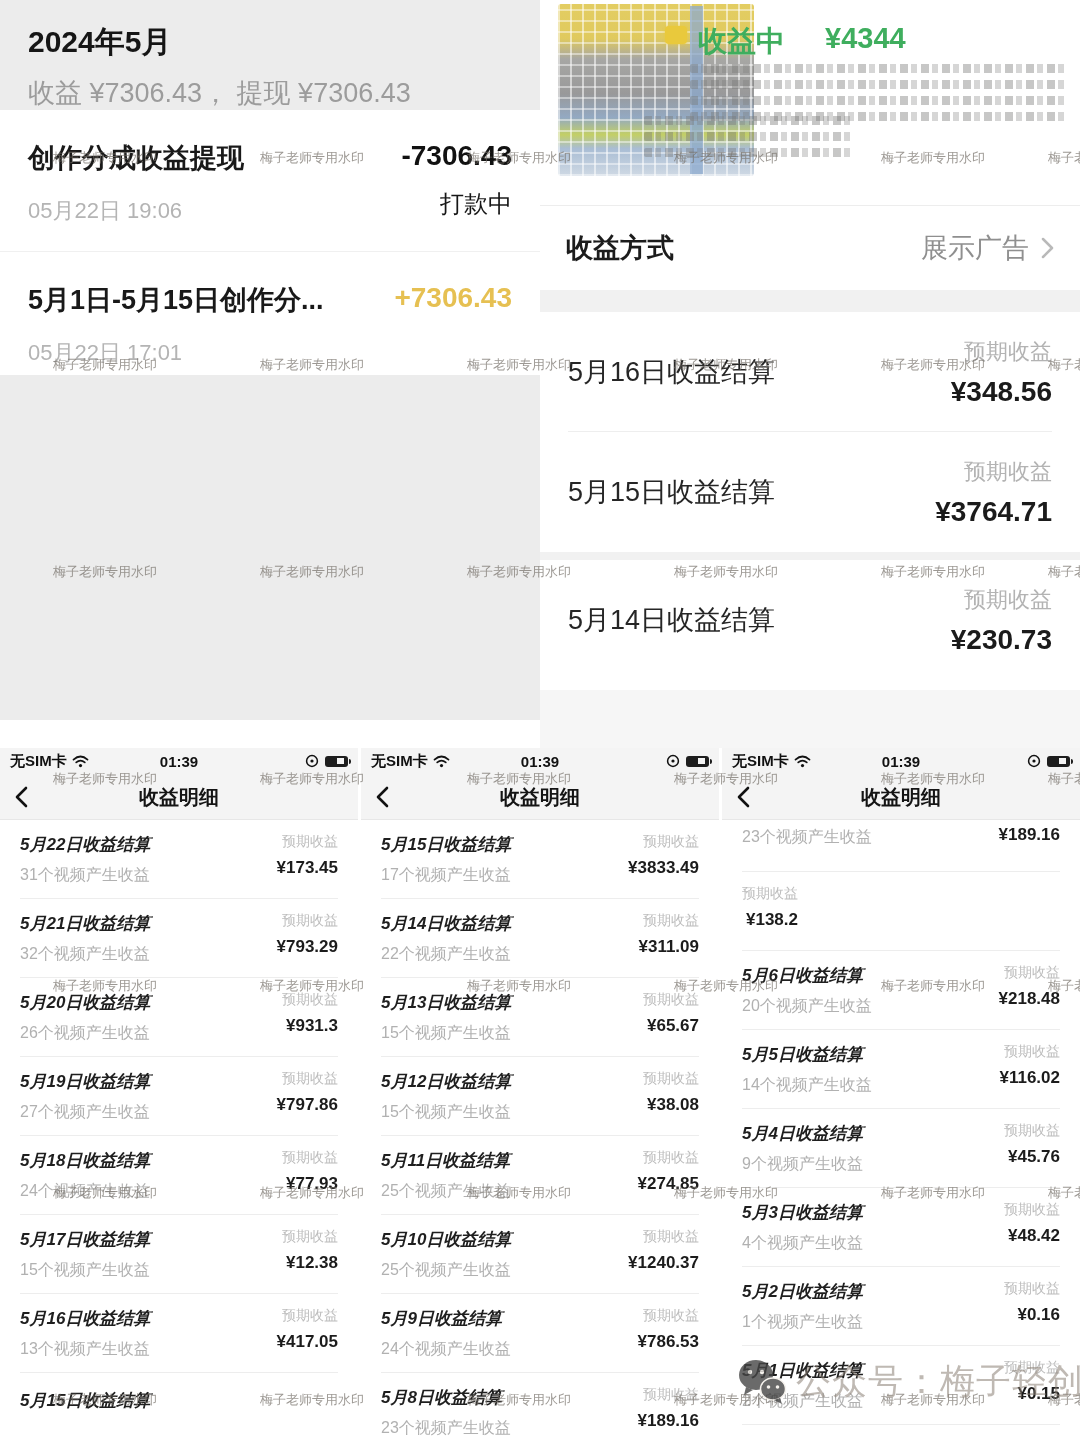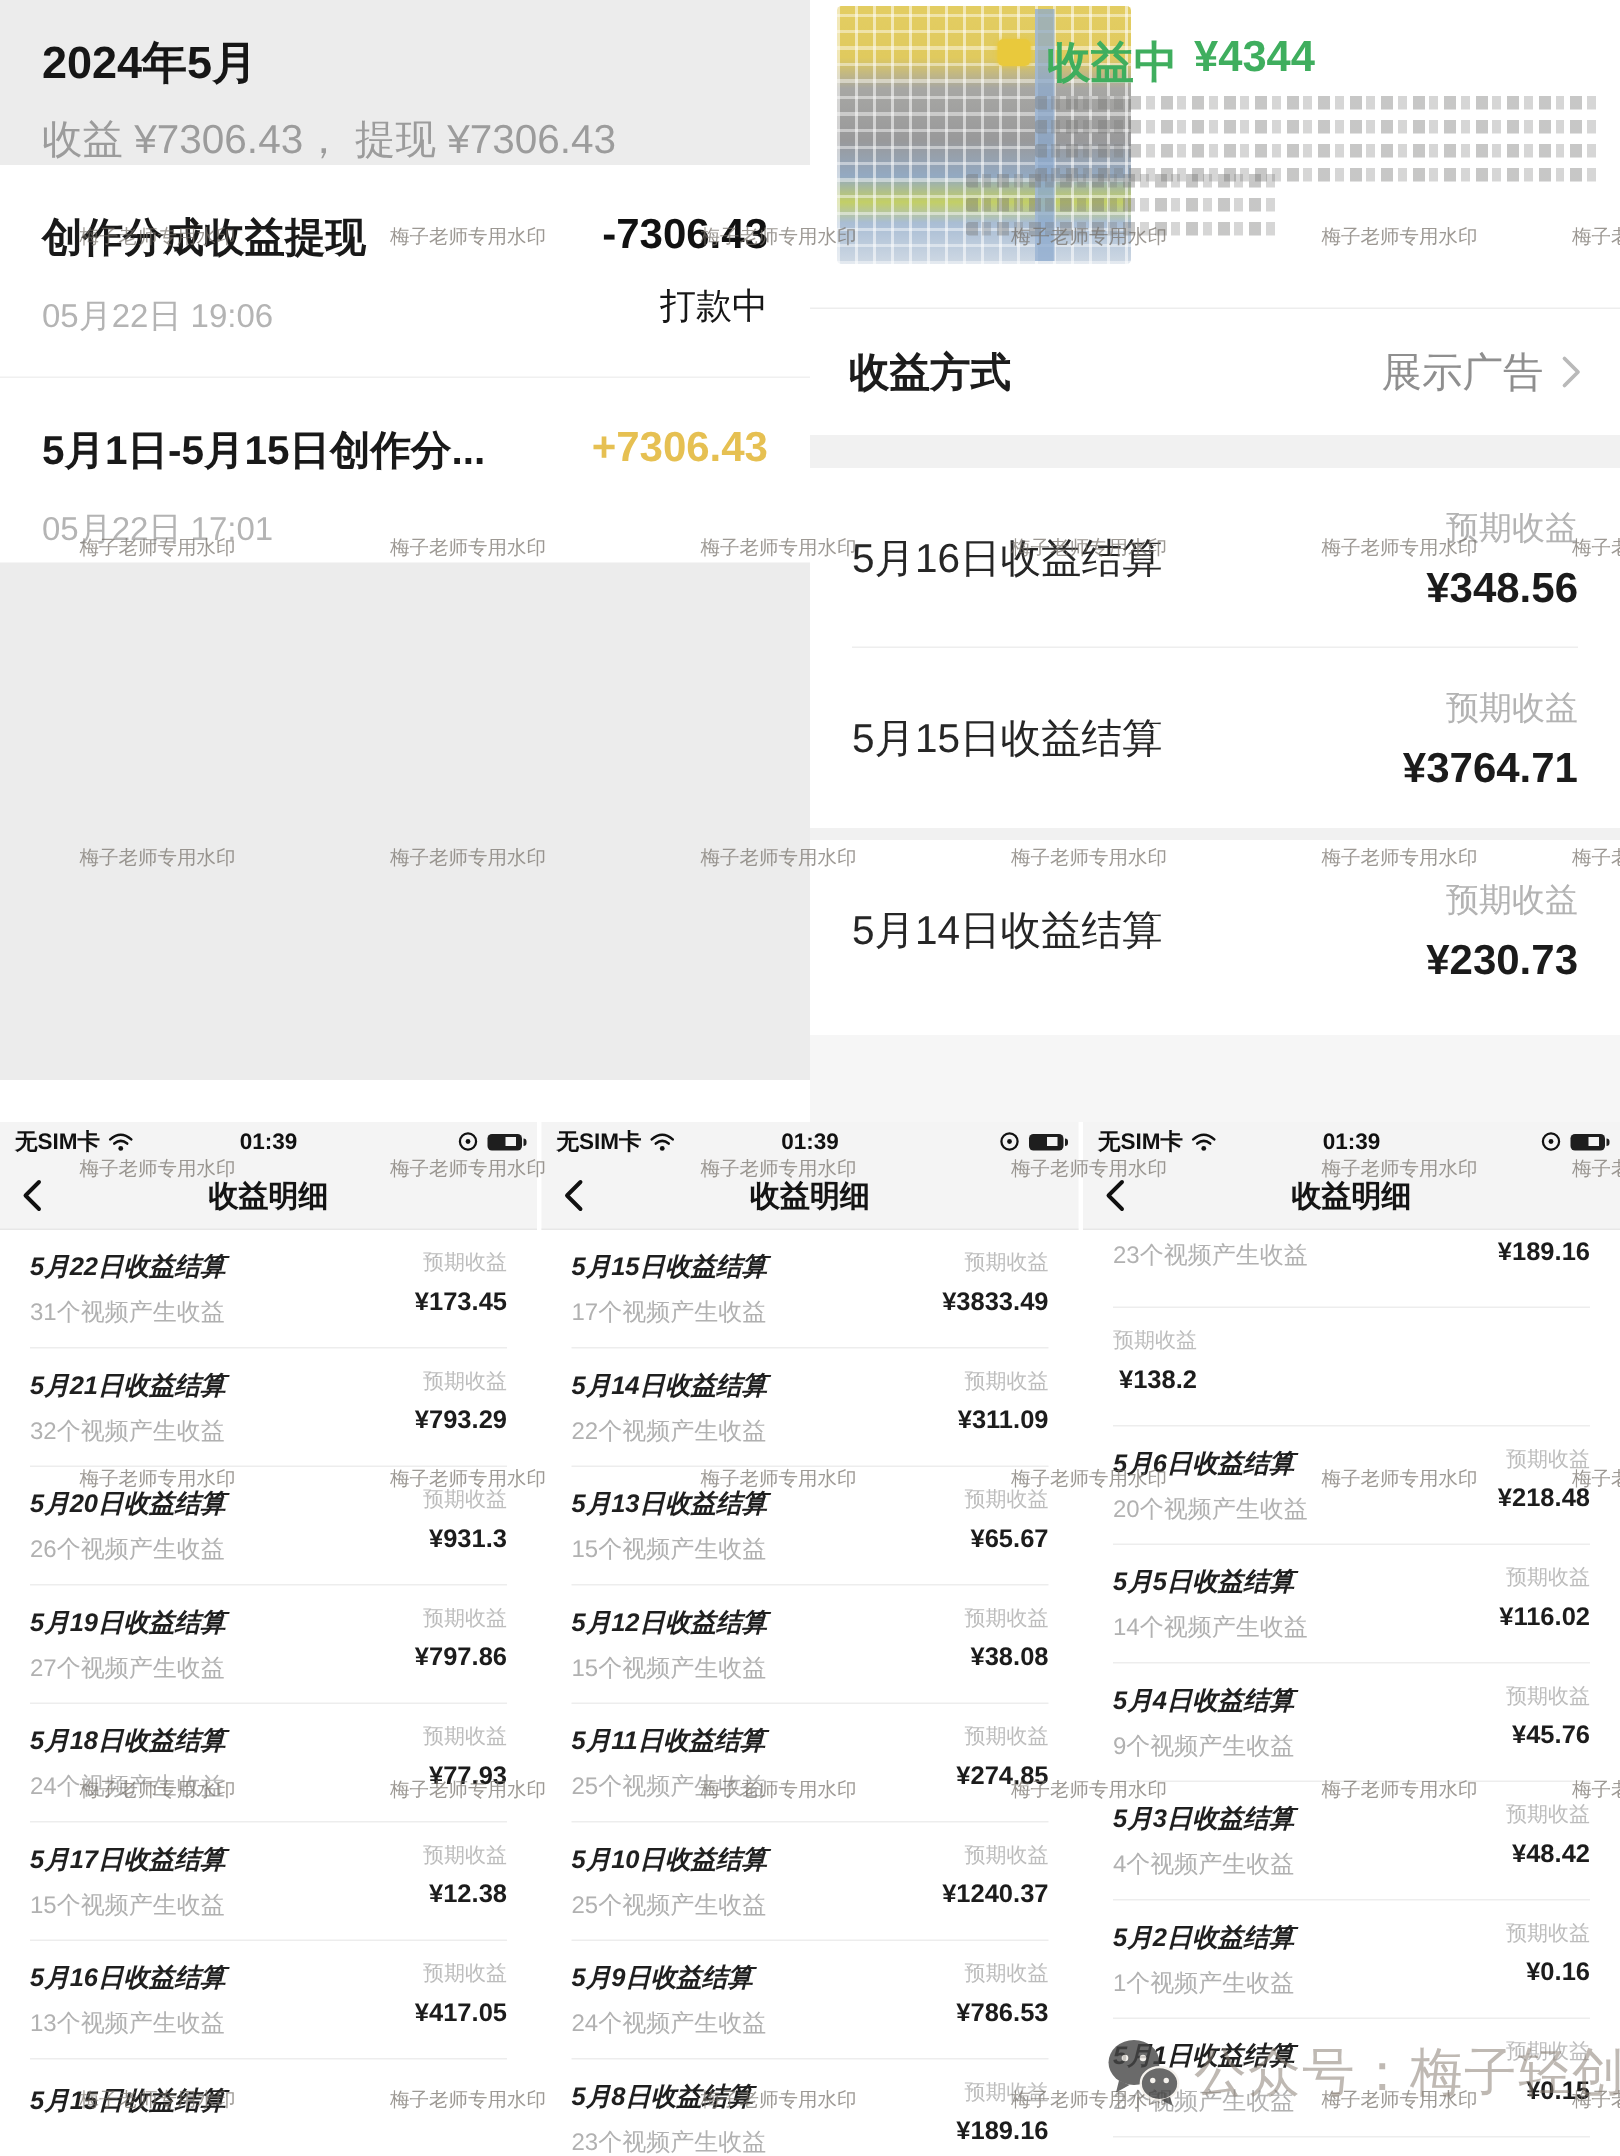--- a/index.html
+++ b/index.html
@@ -29,21 +29,21 @@
     background-image:
       repeating-linear-gradient(90deg, rgba(255,255,255,.55) 0 2px, transparent 2px 12px),
       repeating-linear-gradient(0deg, rgba(255,255,255,.45) 0 2px, transparent 2px 11px),
       linear-gradient(180deg,#e3cd62 0%,#e0ca5e 20%,#a7a7a4 32%,#99999a 52%,#93a9c2 66%,#c3cf66 76%,#a9bdd4 84%,#cfd9e4 100%);
   }
   .mosaic-hl{position:absolute;left:125px;top:26px;width:22px;height:18px;background:#e9c93c;border-radius:4px;box-shadow:0 0 3px rgba(233,201,60,.9);}
   .mosaic-col{position:absolute;left:150px;top:6px;width:13px;height:168px;background:rgba(140,170,205,.75);}
   .garble{position:absolute;opacity:.55;filter:blur(.4px);}
   .garble .g-line{height:9px;margin-bottom:7px;border-radius:2px;
     background:repeating-linear-gradient(90deg, rgba(120,120,118,.75) 0 8px, transparent 8px 11px, rgba(120,120,118,.55) 11px 17px, transparent 17px 21px);}
-  .green-line{position:absolute;left:158px;top:22px;display:flex;gap:11px;font-size:29px;font-weight:600;}
+  .green-line{position:absolute;left:158px;top:22px;display:flex;gap:40px;font-size:29px;font-weight:600;}
   .thin-div{position:absolute;left:0;right:0;height:1px;background:#ededed;}
   .method-row{position:absolute;left:0;top:206px;width:540px;height:84px;display:flex;align-items:center;justify-content:space-between;padding:0 26px;}
   .method-label{font-size:27px;font-weight:600;color:#1c1c1c;}
   .method-value{display:flex;align-items:center;gap:12px;font-size:27px;color:#8f8f8f;}
   .band{position:absolute;left:0;width:540px;background:#f1f1f1;}
   .srows{position:absolute;left:0;top:312px;width:540px;}
   .srow{height:120px;padding:0 28px;display:flex;align-items:center;justify-content:space-between;position:relative;}
   .srow.divided::after{content:"";position:absolute;left:28px;right:28px;bottom:0;border-bottom:1px solid #eeeeee;}
   .sdate{font-size:27px;font-weight:500;color:#262626;}
   .sright{text-align:right;}

